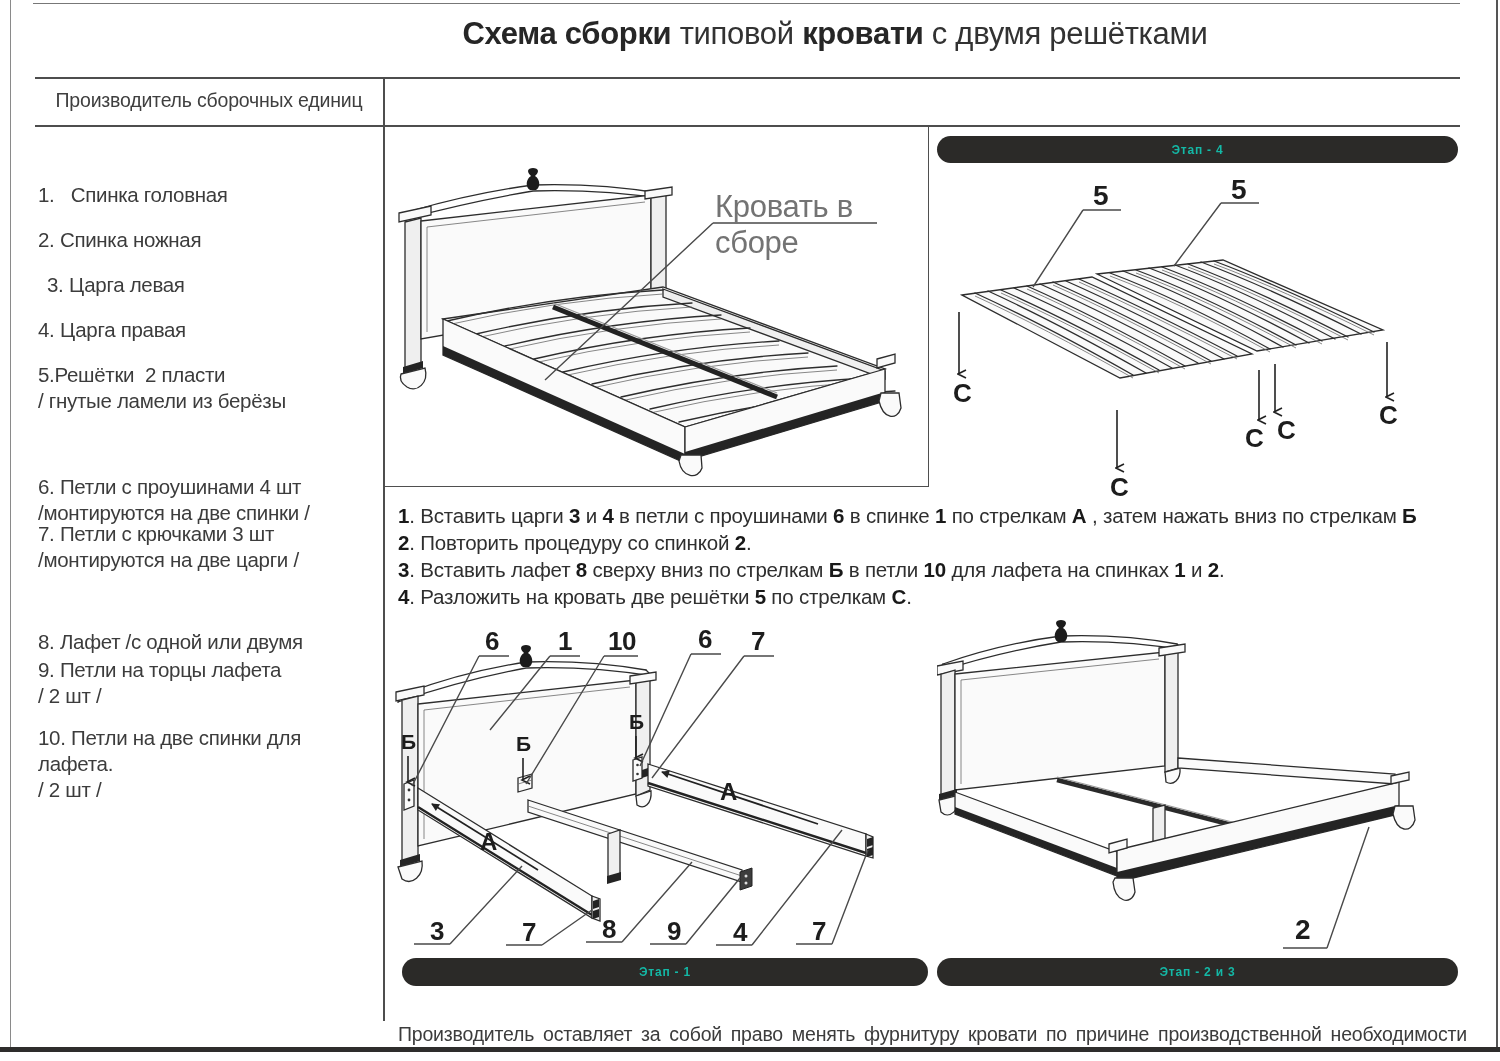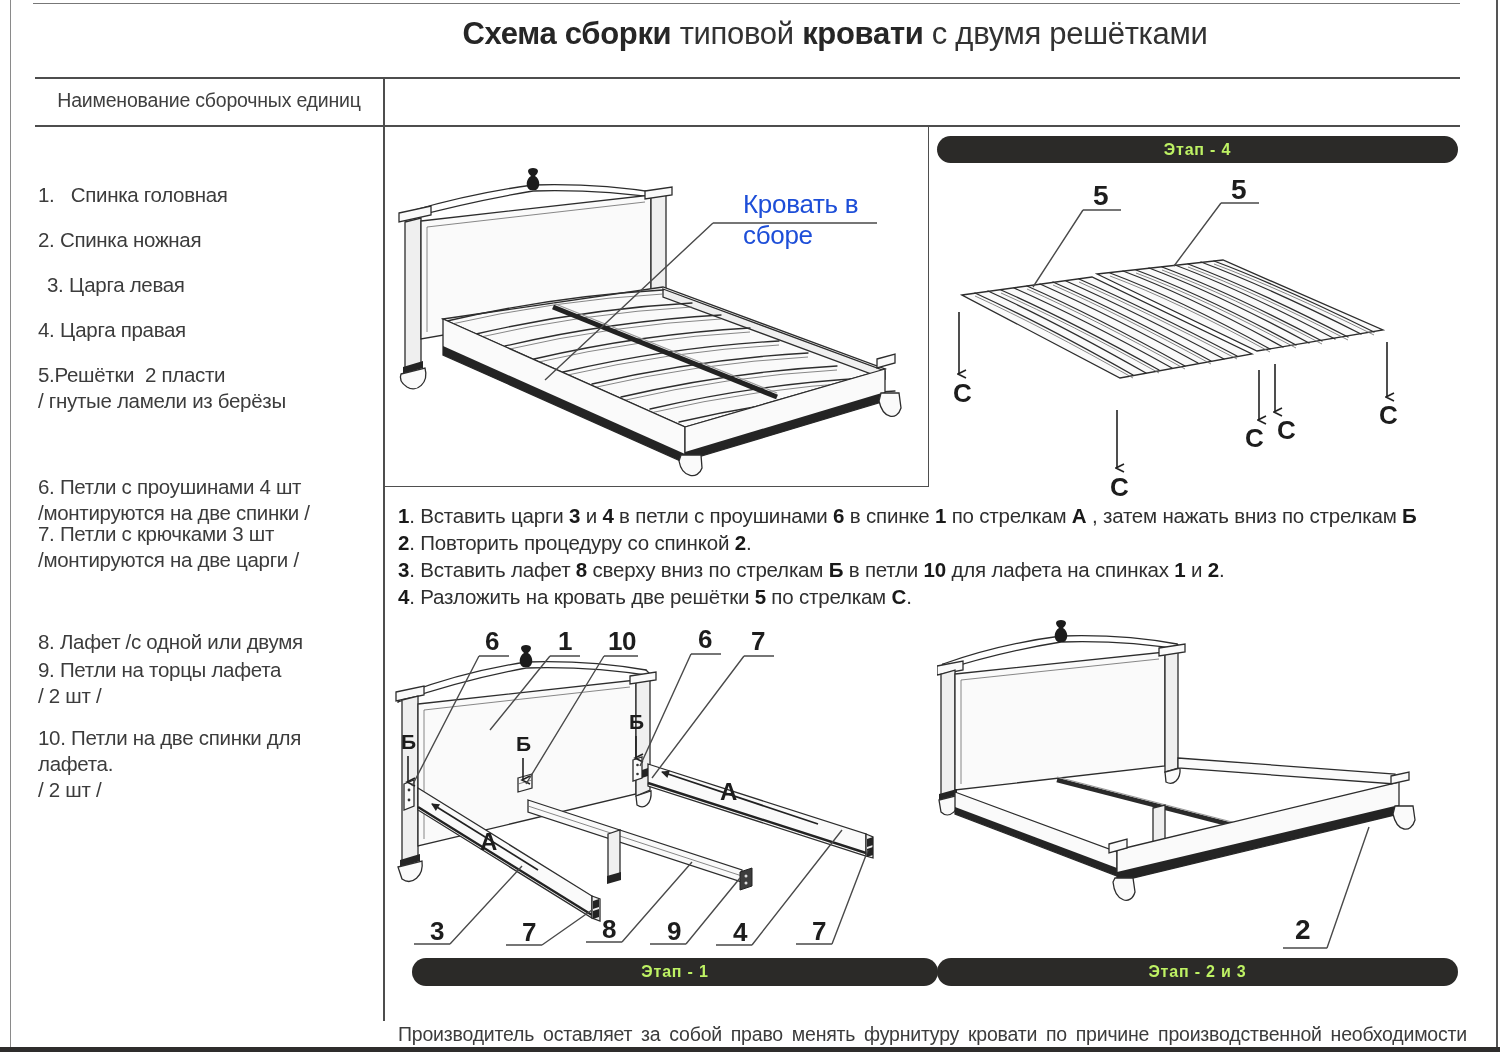--- a/index.html
+++ b/index.html
@@ -13,30 +13,30 @@
   .title{
     position:absolute;left:170px;top:16px;width:1330px;text-align:center;
     font-size:31px;letter-spacing:-0.3px;color:#323232;
   }
   .title b{color:#262626;}
   .colhead{position:absolute;top:89px;font-size:19.5px;color:#3f3f3f;text-align:center;letter-spacing:-0.2px;}
   .part-item{position:absolute;left:38px;width:342px;font-size:20.5px;line-height:26px;color:#3c3c3c;white-space:pre-wrap;letter-spacing:-0.3px;}
   .panel{position:absolute;}
   .panel-box{border:1.6px solid #4f4f4f;}
   .pill{
-    position:absolute;background:#2b2a28;border-radius:14px;color:#bef264;
+    position:absolute;background:#2b2a28;border-radius:14px;color:#14b8a6;
     display:flex;align-items:center;justify-content:center;
-    font-size:16px;font-weight:bold;letter-spacing:0.8px;
+    font-size:12px;font-weight:bold;letter-spacing:0.8px;
   }
   .callout{position:absolute;font-weight:bold;color:#1d1d1d;letter-spacing:-0.5px;}
   .co26{font-size:26px;}
   .co28{font-size:28px;}
   .co21{font-size:21px;}
   .co24{font-size:24px;}
-  .assembled-label{position:absolute;font-size:26px;color:#1d4ed8;letter-spacing:-0.3px;margin-left:28px;}
+  .assembled-label{position:absolute;font-size:31px;color:#737373;letter-spacing:-0.3px;}
   .instr{position:absolute;left:398px;top:502px;width:1056px;font-size:20.5px;line-height:27px;color:#2f2f2f;letter-spacing:-0.2px;}
   .instr .line b{color:#191919;}
   .footer{
     position:absolute;left:398px;top:1023px;width:1069px;font-size:19.5px;color:#3c3c3c;
     text-align:justify;text-align-last:justify;letter-spacing:-0.2px;
   }
   svg{position:absolute;left:0;top:0;}
   svg *{vector-effect:non-scaling-stroke;}
   .ln{stroke:#2d2d2d;stroke-width:1.3;fill:none;stroke-linecap:round;}
   .thin{stroke:#6a6a6a;stroke-width:0.8;fill:none;}
@@ -54,21 +54,21 @@
   <div class="abs" style="left:10px;top:0;width:1px;height:1048px;background:#8a8a8a;"></div>
   <div class="abs" style="left:1496px;top:0;width:2px;height:1048px;background:#555;"></div>
   <div class="abs" style="left:0;top:1047px;width:1500px;height:5px;background:#2e2d2c;"></div>
 
   <div class="title"><b>Схема сборки </b><span>типовой </span><b>кровати </b><span>с двумя решётками</span></div>
 
   <div class="hline" style="left:35px;top:77px;width:1425px;"></div>
   <div class="hline" style="left:35px;top:125px;width:1425px;"></div>
   <div class="vline" style="left:383px;top:77px;height:944px;"></div>
 
-  <div class="colhead" style="left:35px;width:348px;">Наименование  сборочных единиц</div>
+  <div class="colhead" style="left:35px;width:348px;">Производитель  сборочных единиц</div>
 
   <div>
     <div class="part-item" style="top:182px;"><span>1.   Спинка головная</span></div>
     <div class="part-item" style="top:227px;"><span>2. Спинка ножная</span></div>
     <div class="part-item" style="top:272px;margin-left:9px;"><span>3. Царга левая</span></div>
     <div class="part-item" style="top:317px;"><span>4. Царга правая</span></div>
     <div class="part-item" style="top:362px;"><span>5.Решётки  2 пласти</span><br><span>/ гнутые ламели из берёзы</span><br></div>
     <div class="part-item" style="top:474px;"><span>6. Петли с проушинами 4 шт</span><br><span>/монтируются на две спинки /</span></div>
     <div class="part-item" style="top:521px;"><span>7. Петли с крючками 3 шт</span><br><span>/монтируются на две царги /</span></div>
     <div class="part-item" style="top:589px;margin-top:40px;"><span>8. Лафет /с одной или двумя</span><br></div>
@@ -302,21 +302,21 @@
     <span class="callout co26" style="left:132px;top:299px;">7</span>
     <span class="callout co26" style="left:212px;top:296px;">8</span>
     <span class="callout co26" style="left:277px;top:298px;">9</span>
     <span class="callout co26" style="left:343px;top:299px;">4</span>
     <span class="callout co26" style="left:422px;top:298px;">7</span>
     <span class="callout co21" style="left:11px;top:112px;">Б</span>
     <span class="callout co21" style="left:126px;top:114px;">Б</span>
     <span class="callout co21" style="left:239px;top:92px;">Б</span>
     <span class="callout co24" style="left:90px;top:210px;">А</span>
     <span class="callout co24" style="left:330px;top:160px;">А</span>
-    <div class="pill" style="left:22px;top:340px;width:526px;height:28px;">Этап - 1</div>
+    <div class="pill" style="left:12px;top:340px;width:526px;height:28px;">Этап - 1</div>
   </div>
 
   <div class="panel" style="left:937px;top:618px;width:523px;height:372px;">
     <svg width="523" height="372" viewBox="0 0 523 372">
 
       <path class="ln" d="M6,46 Q62,26 124,18 Q186,16 240,26"></path>
       <path class="ln" d="M0,54 Q62,34 124,24 Q188,22 246,32"></path>
       <path class="ln" d="M0,54 L6,46 M240,26 L246,32"></path>
       <path d="M-5,0 c0,-4 10,-4 10,0 c0,2 -2,4 -3,5 c5,3 6,11 1,14 l-6,0 c-5,-3 -4,-11 1,-14 c-1,-1 -3,-3 -3,-5 z" transform="translate(124,5)" fill="#1c1c1c"></path>
       <path class="wshape" d="M0,48 L26,43 L26,52 L0,57 Z"></path>

